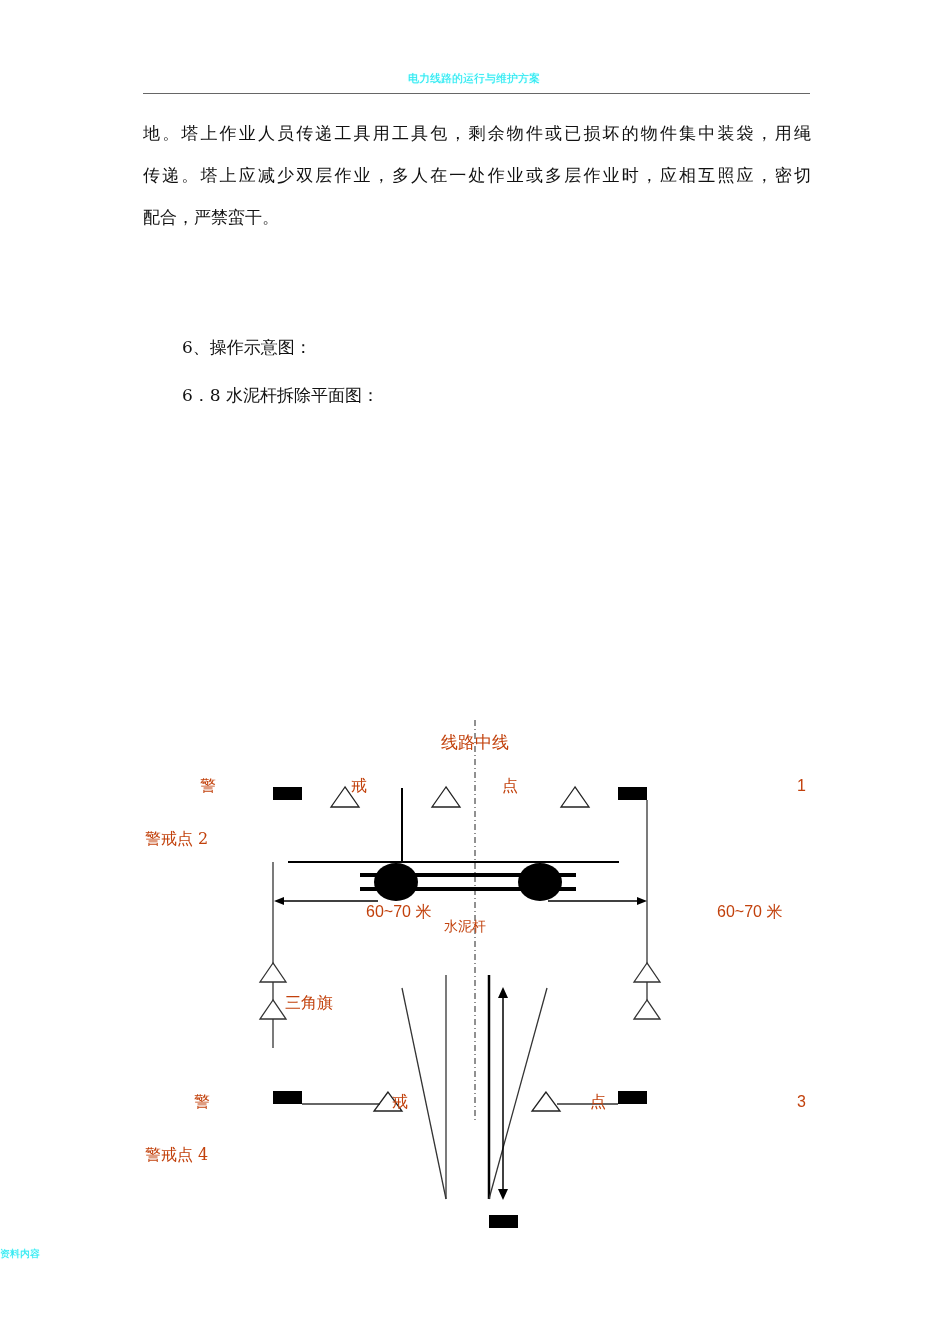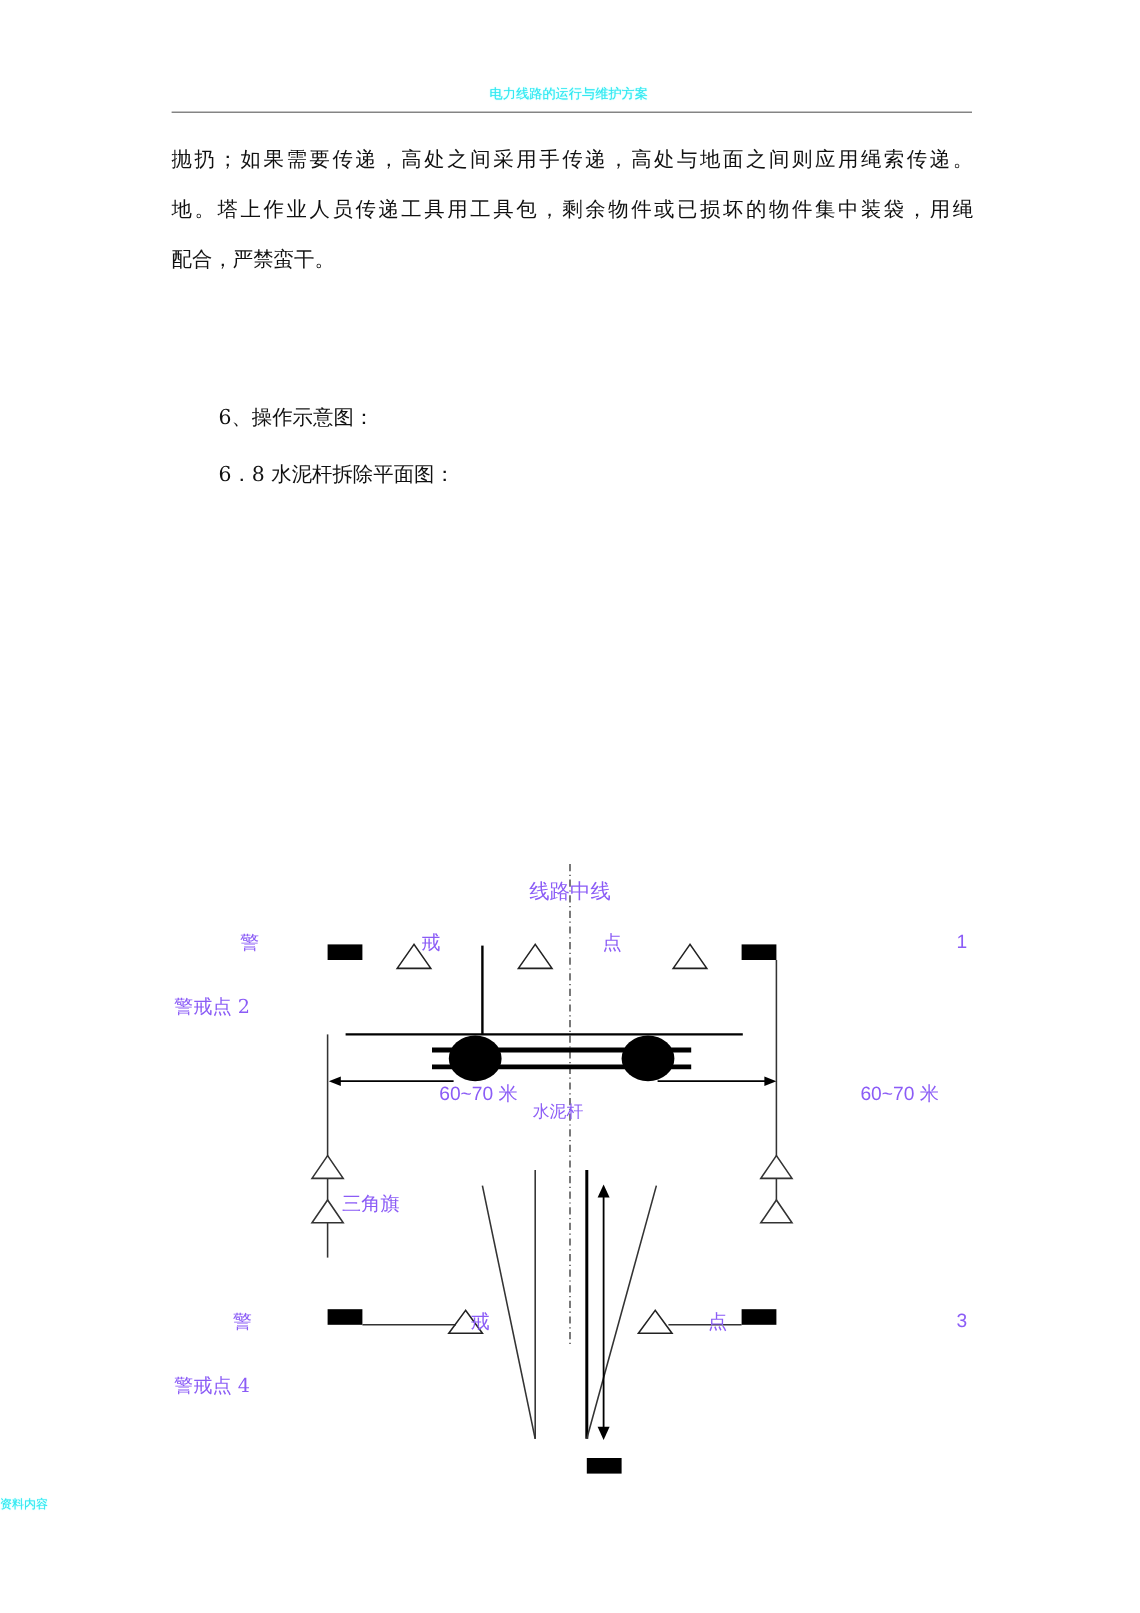--- a/index.html
+++ b/index.html
@@ -6,35 +6,35 @@
   body { width: 950px; height: 1344px; position: relative; overflow: hidden;
          font-family: "DejaVu Serif", "Liberation Serif", serif; color: #111; }
   .header-title { position: absolute; top: 71px; left: 0; width: 948px; text-align: center;
          font-size: 11px; color: #33e6f0; letter-spacing: 0px; text-shadow: 0 0 1px #5ff; }
   .header-rule { position: absolute; top: 93px; left: 143px; width: 667px; height: 1px; background: #666; }
   .para { position: absolute; left: 143px; width: 668px; font-size: 17px; line-height: 42px; }
   .para .line { display: block; white-space: nowrap; height: 42px; text-align: justify; text-align-last: justify; }
   .para .line.last { text-align-last: left; }
   .heading { position: absolute; left: 182px; font-size: 17px; white-space: nowrap; }
   .diagram { position: absolute; left: 0; top: 0; width: 950px; height: 1344px; }
-  .dlabel { position: absolute; font-size: 16px; white-space: nowrap; color: #8b5cf6; }
+  .dlabel { position: absolute; font-size: 16px; white-space: nowrap; color: #c2410c; }
   .dlabel.sans { font-family: "Liberation Sans", "DejaVu Sans", sans-serif; }
   .dlabel.small { font-size: 14px; }
   .footer-title { position: absolute; top: 1247px; left: 0; width: 950px; text-align: left;
          font-size: 10px; color: #33e6f0; text-shadow: 0 0 1px #5ff; }
 </style>
 </head>
 <body>
 
 <div class="header-title">电力线路的运行与维护方案</div>
 <div class="header-rule"></div>
 
 <div class="para" style="top:112px;">
-  <span class="line">抛扔；如果需要传递，高处之间采用手传递，高处与地面之间则应用绳索传递。</span>
   <span class="line">地。塔上作业人员传递工具用工具包，剩余物件或已损坏的物件集中装袋，用绳</span>
+  <span class="line">传递。塔上应减少双层作业，多人在一处作业或多层作业时，应相互照应，密切</span>
   <span class="line last">配合，严禁蛮干。</span>
 </div>
 
 <div class="heading" style="top:336px;">6、操作示意图：</div>
 <div class="heading" style="top:384px;">6．8 水泥杆拆除平面图：</div>
 
 <div class="diagram">
   <svg width="950" height="1344" style="position:absolute;left:0;top:0;">
 
     <line x1="475" y1="720" x2="475" y2="1122" stroke="#222" stroke-width="1" stroke-dasharray="6,3,1,3"></line>

